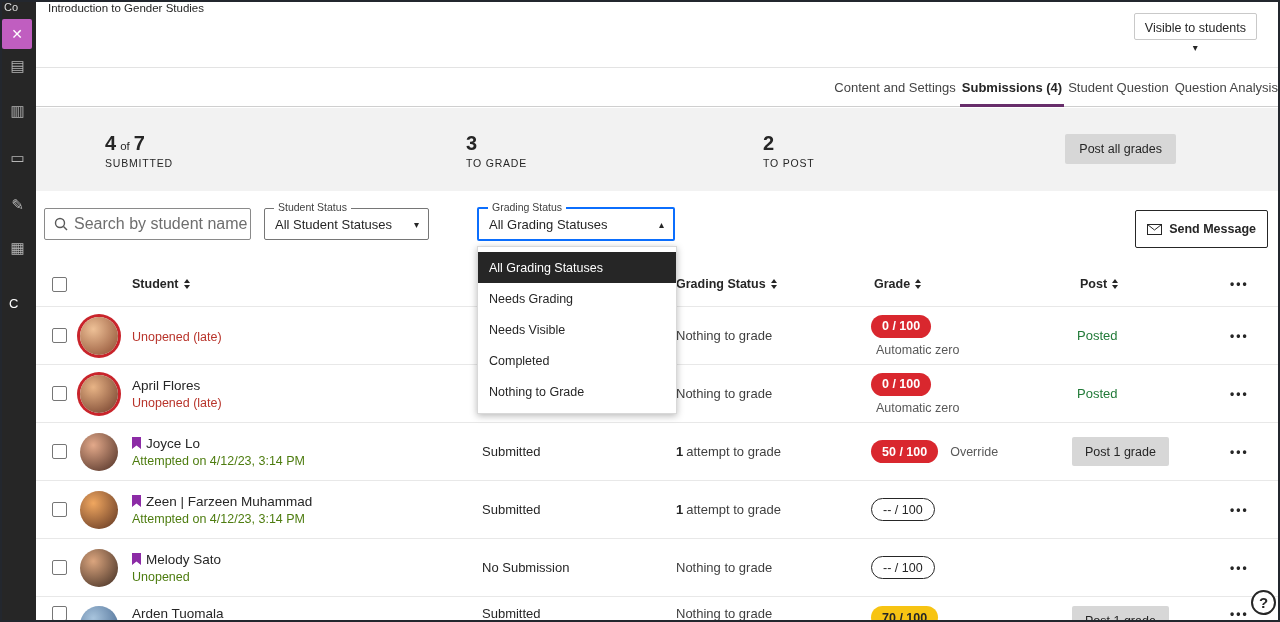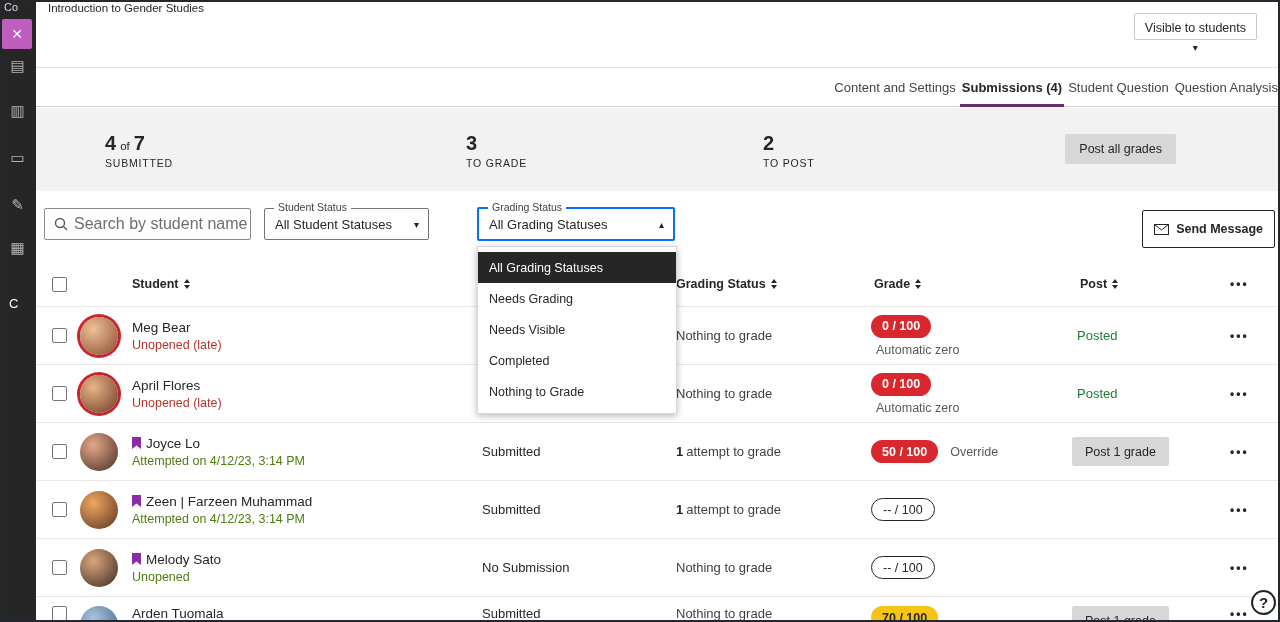--- a/index.html
+++ b/index.html
@@ -62,21 +62,21 @@
   .search input { border: none; outline: none; flex: 1; min-width: 0; font-size: 16px; color: #15803d; font-family: inherit; background: transparent; }
   .search input::placeholder { color: #6e6e6e; }
 
   .select { position: absolute; height: 32px; border: 1px solid #767676; border-radius: 2px; background: #fff; cursor: pointer; }
   .sel-student { left: 228px; top: 208px; width: 165px; }
   .sel-grading { left: 441px; top: 207px; width: 198px; height: 34px; border: 2px solid #0b6efd; }
   .select .flabel { position: absolute; top: -8px; left: 9px; background: #fff; padding: 0 4px; font-size: 10.5px; color: #3f3f3f; white-space: nowrap; }
   .select .val { position: absolute; left: 10px; top: 50%; transform: translateY(-50%); font-size: 13px; color: #262626; white-space: nowrap; }
   .select .caret { position: absolute; right: 9px; top: 50%; transform: translateY(-50%); font-size: 10px; color: #262626; }
 
-  .send-btn { position: absolute; top: 210px; right: 5px; height: 29px; background: #fff; border: 1px solid #262626;
+  .send-btn { position: absolute; top: 210px; right: 12px; height: 29px; background: #fff; border: 1px solid #262626;
               border-radius: 2px; display: flex; align-items: center; gap: 7px; padding: 18px 11px;
               font-size: 12.5px; font-weight: 600; color: #262626; cursor: pointer; font-family: inherit; }
 
   
   .dropdown { position: absolute; left: 441px; top: 246px; width: 200px; background: #fff;
               border: 1px solid #d8d8d8; box-shadow: 0 2px 7px rgba(0,0,0,.28); z-index: 60; padding: 5px 0 6px; }
   .dd-item { height: 31px; display: flex; align-items: center; padding: 0 11px; font-size: 12.5px; color: #262626; cursor: pointer; }
   .dd-item.selected { background: #262626; color: #fff; }
 
   
@@ -264,23 +264,20 @@
         <span class="dots">•••</span>
       </div>
   </div>
 
   <div class="tbody">
 
     <div class="trow">
       <span class="checkbox"></span>
       <span class="avatar av0 ring"></span>
       <div class="c-name">
-        <div class="nameline">
-            <span class="sname">Meg Bear</span>
-          </div>
         <div class="subline late">Unopened (late)</div>
       </div>
       <div class="c-sub"></div>
       <div class="c-grading">Nothing to grade</div>
       <div class="c-grade">
         <div class="pill-row">
             <span class="pill red">0 / 100</span>
           </div>
         <div class="grade-note">Automatic zero</div>
       </div>

